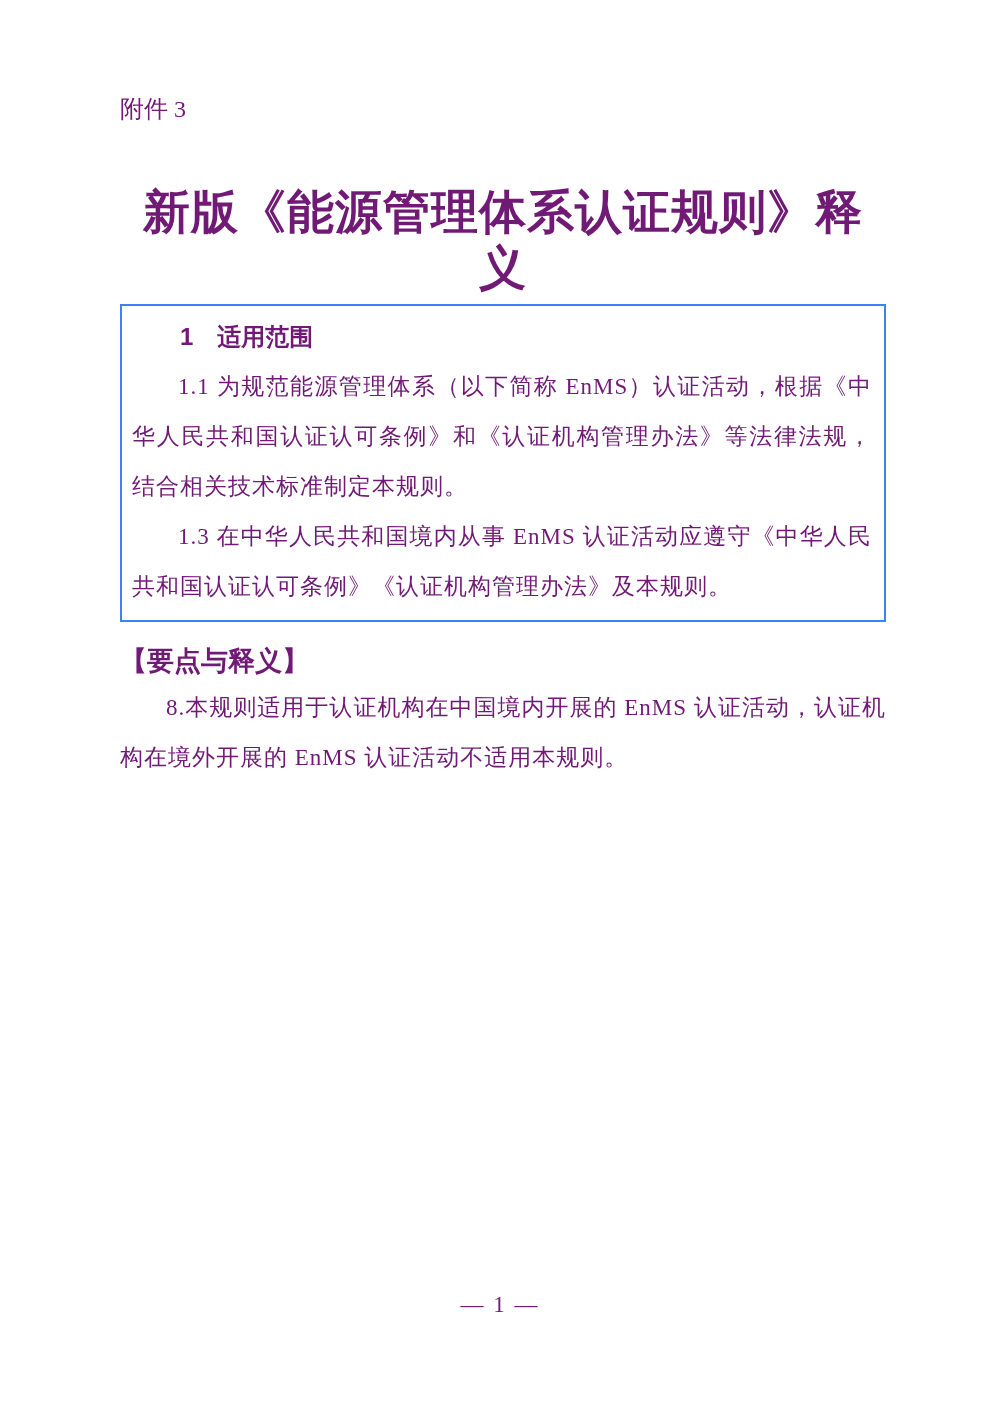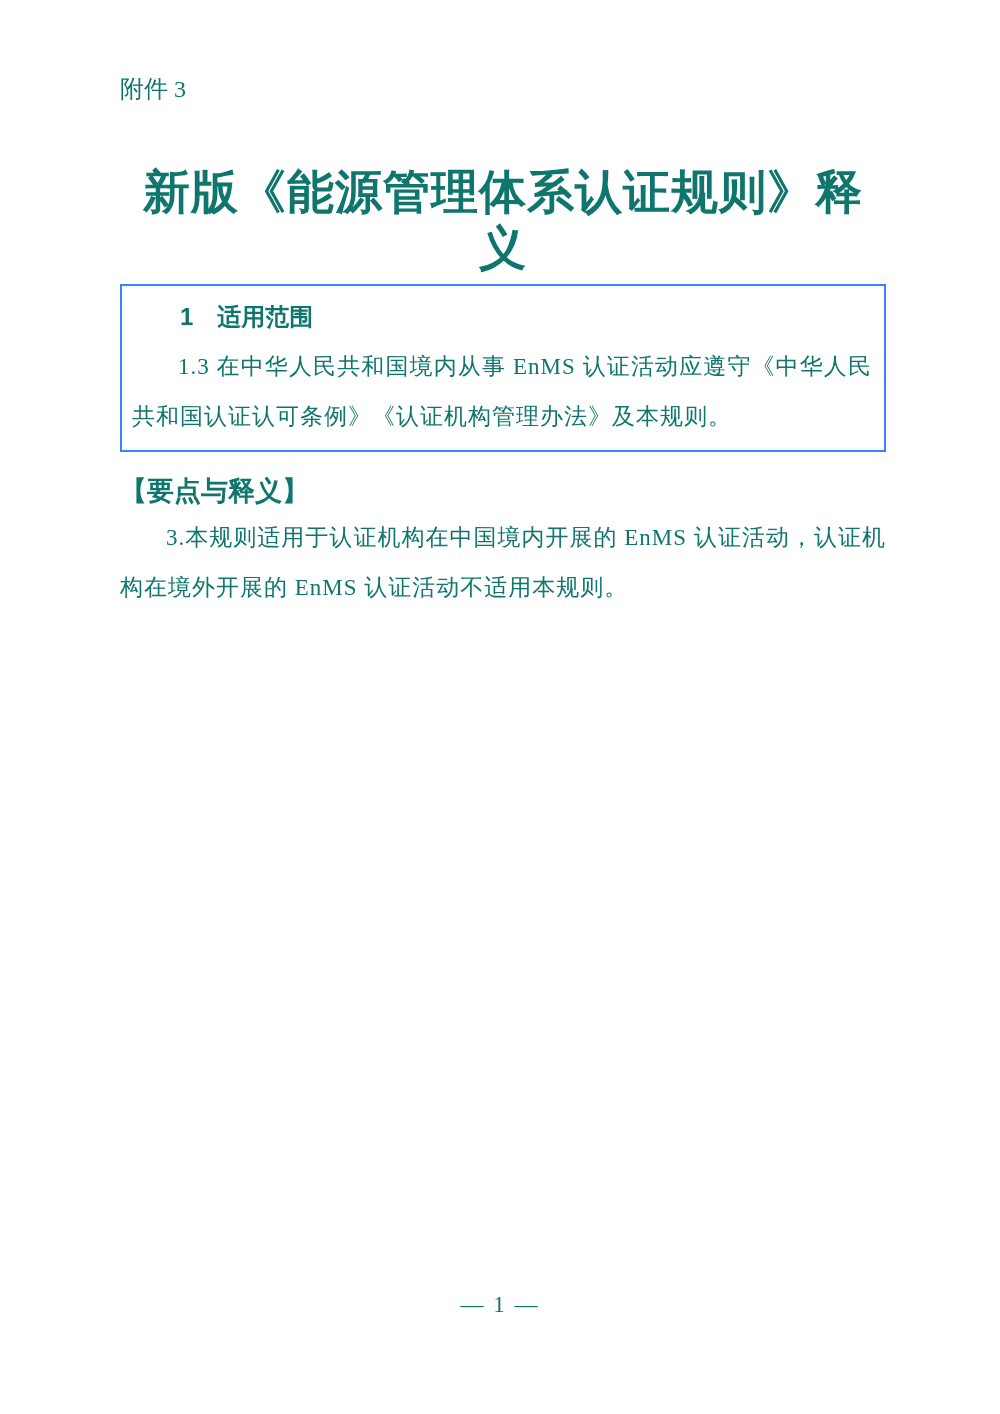--- a/index.html
+++ b/index.html
@@ -6,24 +6,24 @@
     margin: 0;
     padding: 0;
     background: #ffffff;
   }
   .page {
     position: relative;
     width: 1000px;
     height: 1414px;
     margin: 0 auto;
     background: #ffffff;
-    color: #0f766e;
+    color: #701a75;
     font-family: "Liberation Serif", "DejaVu Serif", serif;
     box-sizing: border-box;
-    padding: 76px 114px 0 120px;
+    padding: 96px 114px 0 120px;
     overflow: hidden;
     border-radius: 13px;
   }
   .attachment-label {
     font-size: 24px;
     line-height: 1.15;
     text-align: left;
   }
   .doc-title {
     margin: 60px 0 0 0;
@@ -95,23 +95,24 @@
 
 <div class="page">
 
   <div class="attachment-label">附件 3</div>
 
   <h1 class="doc-title">新版《能源管理体系认证规则》释义</h1>
 
 
   <div class="rule-box">
     <div class="rule-box-heading">1　适用范围</div>
+    <p class="clause">1.1 为规范能源管理体系（以下简称 EnMS）认证活动，根据《中华人民共和国认证认可条例》和《认证机构管理办法》等法律法规，结合相关技术标准制定本规则。</p>
     <p class="clause">1.3 在中华人民共和国境内从事 EnMS 认证活动应遵守《中华人民共和国认证认可条例》《认证机构管理办法》及本规则。</p>
   </div>
 
   <div class="section-heading interpretation">【要点与释义】</div>
 
 
-  <p class="interp">3.本规则适用于认证机构在中国境内开展的 EnMS 认证活动，认证机构在境外开展的 EnMS 认证活动不适用本规则。</p>
+  <p class="interp">8.本规则适用于认证机构在中国境内开展的 EnMS 认证活动，认证机构在境外开展的 EnMS 认证活动不适用本规则。</p>
 
   <div class="page-number">— 1 —</div>
 
 </div>
 
 </body></html>

